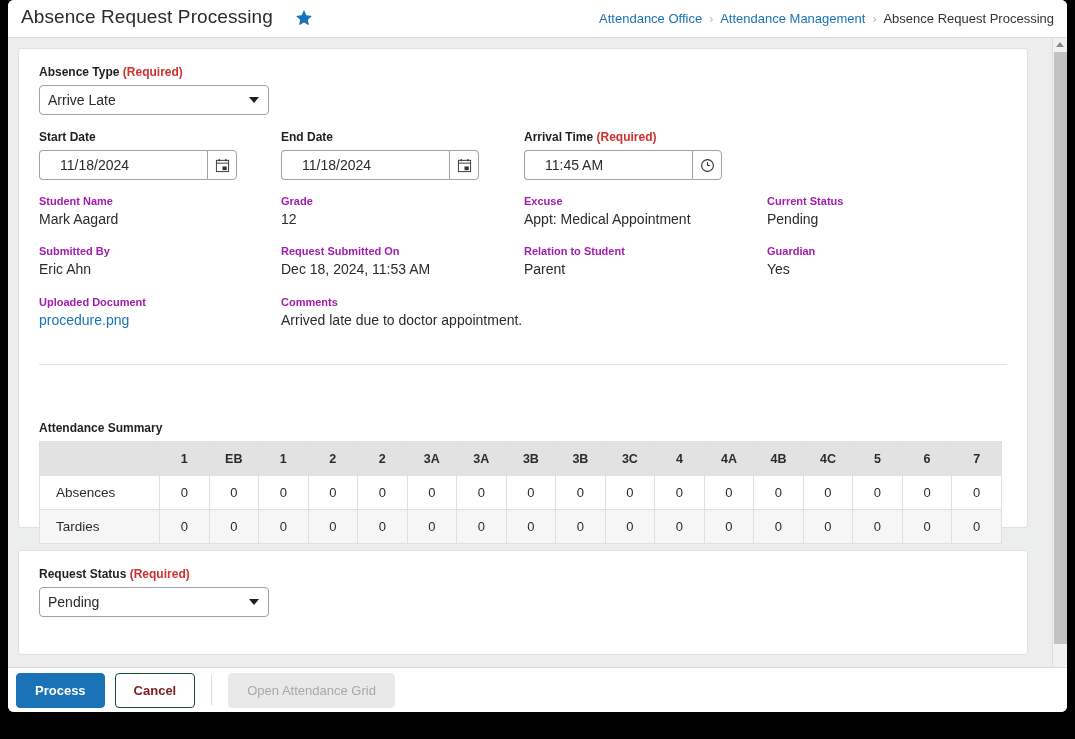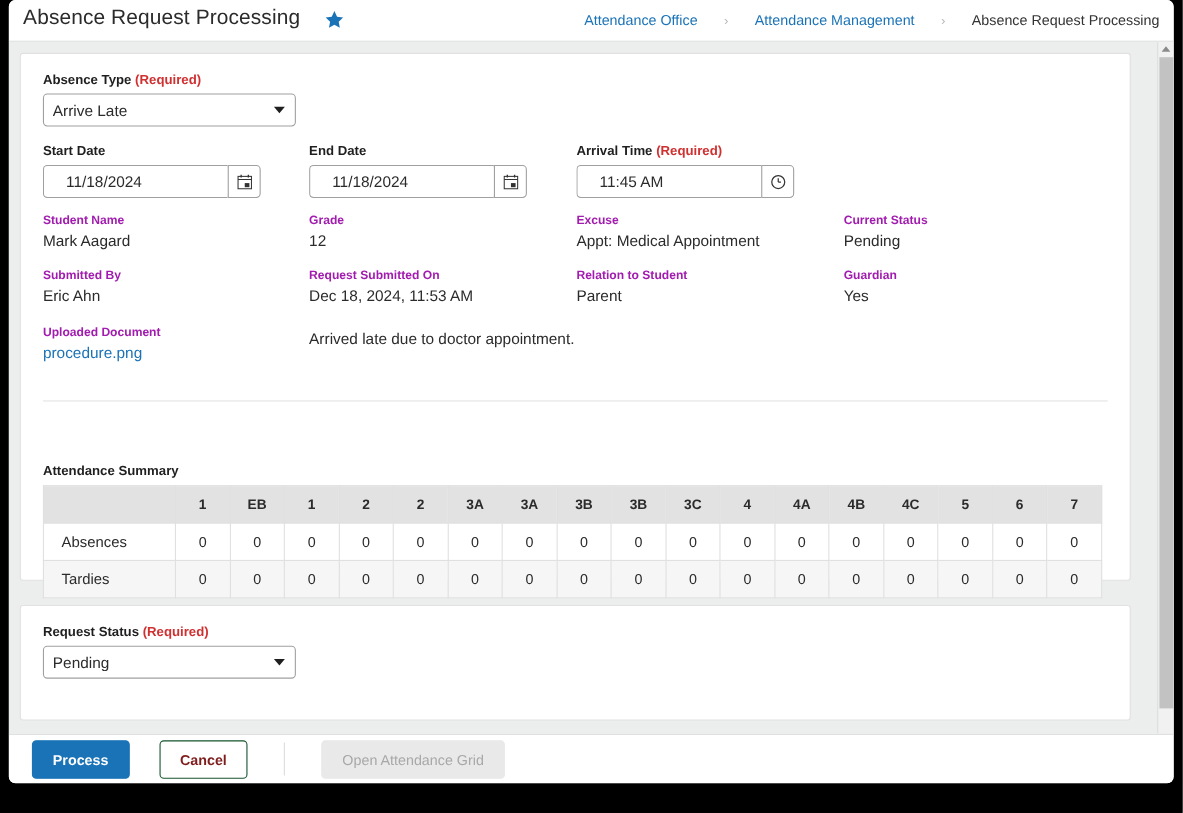--- a/index.html
+++ b/index.html
@@ -46,21 +46,21 @@
     cursor: pointer;
   }
   .breadcrumb {
     position: absolute;
     right: 13px; top: 11px;
     font-size: 13px;
     color: #2b2b2b;
     white-space: nowrap;
     display: flex;
     align-items: center;
-    gap: 24px;
+    gap: 7px;
   }
   .crumb-link { color: #1a73b7; cursor: pointer; }
   .crumb-sep { color: #b6b6b6; font-size: 12px; }
   .crumb-current { color: #333; }
 
   
   .page-body {
     position: relative;
     height: 629px;
     background: #eceded;
@@ -223,22 +223,22 @@
   }
 
   
   .footer {
     position: relative;
     height: 45px;
     background: #ffffff;
     border-top: 1px solid #d9d9d9;
     display: flex;
     align-items: center;
-    padding-left: 21px;
-    gap: 27px;
+    padding-left: 8px;
+    gap: 10px;
   }
   .btn-primary {
     background: #1a73b7;
     border: 1px solid #1a73b7;
     color: #fff;
     font-size: 13px; font-weight: bold;
     border-radius: 4px;
     height: 35px; padding: 0 18px;
     cursor: pointer;
     font-family: "Liberation Sans", sans-serif;
@@ -382,20 +382,21 @@
         <div class="field" style="left:748px; top:196px;">
           <div class="info-lbl">Guardian</div>
           <div class="info-val">Yes</div>
         </div>
 
         <div class="field" style="left:20px; top:247px;">
           <div class="info-lbl">Uploaded Document</div>
           <div class="info-link">procedure.png</div>
         </div>
         <div class="field" style="left:262px; top:247px;">
+          <div class="info-lbl">Comments</div>
           <div class="info-val">Arrived late due to doctor appointment.</div>
         </div>
 
         <div class="hr" style="top:315px;"></div>
 
         <div class="tbl-title">Attendance Summary</div>
         <table class="att">
           <thead>
             <tr>
               <th class="first"></th>

